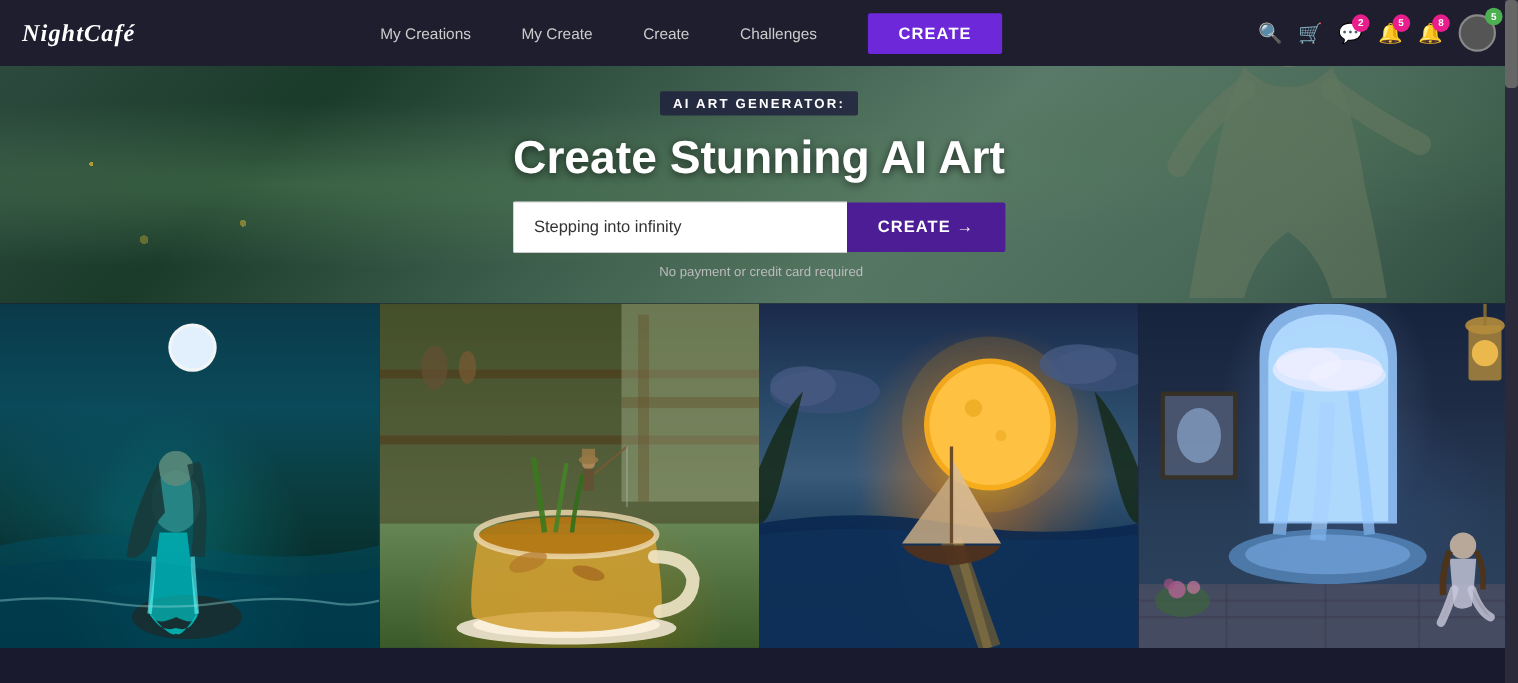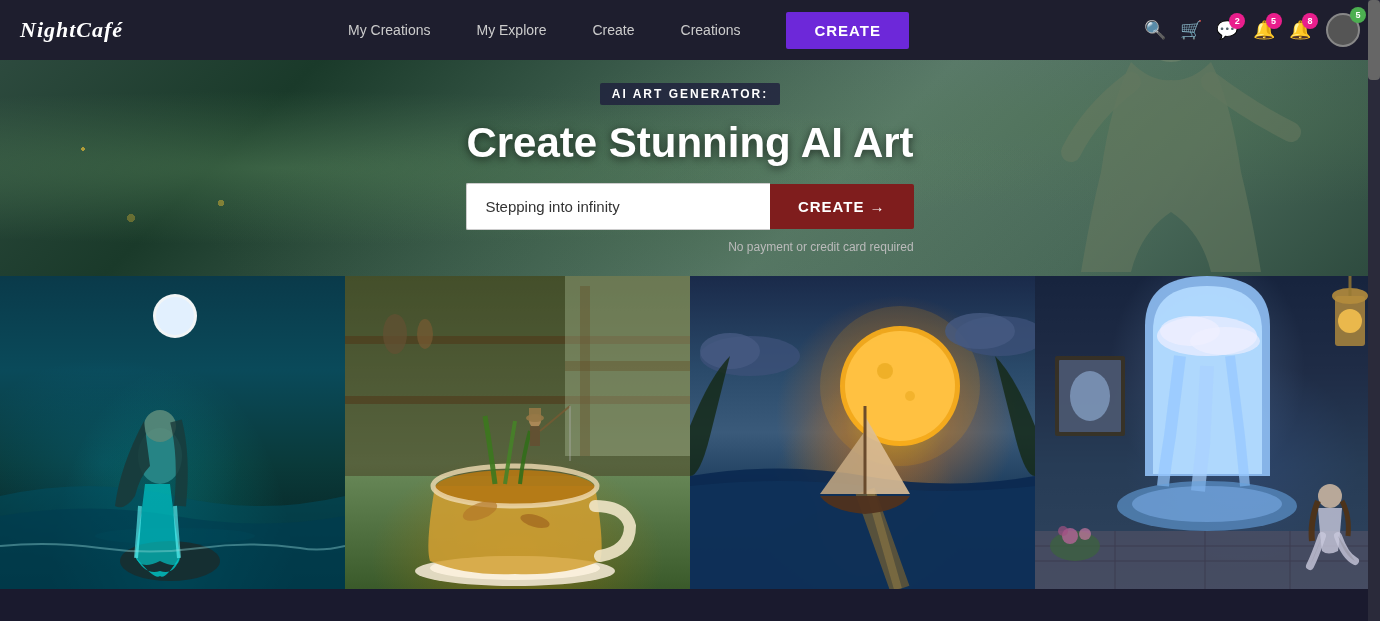--- a/index.html
+++ b/index.html
@@ -166,36 +166,36 @@
       padding: 14px 18px;
       font-size: 15px;
       border: 1px solid #ccc;
       border-right: none;
       border-radius: 2px 0 0 2px;
       outline: none;
       background: #fff;
       color: #333;
     }
     .hero-create-btn {
-      background: #7f1d1d;
+      background: #4c1d95;
       color: #fff;
       border: none;
       padding: 14px 28px;
       font-size: 15px;
       font-weight: bold;
       cursor: pointer;
       border-radius: 0 2px 2px 0;
       white-space: nowrap;
       letter-spacing: 1px;
     }
     .hero-note {
       color: #bbb;
       font-size: 12px;
       margin-top: 10px;
-      text-align: right;
+      text-align: center;
       padding-left: 4px;
     }
 
     
     .gallery {
       display: flex;
       width: 100%;
       gap: 0;
     }
     .gallery-item {
@@ -288,23 +288,23 @@
       top: 0;
     }
   </style>
 </head>
 <body>
 
 <nav class="navbar">
   <div class="navbar-logo">NightCafé</div>
   <div class="navbar-links">
     <a>My Creations</a>
-    <a>My Explore</a>
+    <a>My Create</a>
     <a>Create</a>
-    <a>Creations</a>
+    <a>Challenges</a>
     <button class="navbar-create-btn">CREATE</button>
   </div>
   <div class="navbar-icons">
     <button class="icon-btn">
       <span>🔍</span>
     </button>
     <button class="icon-btn">
       <span>🛒</span>
     </button>
     <button class="icon-btn" style="position:relative;">

